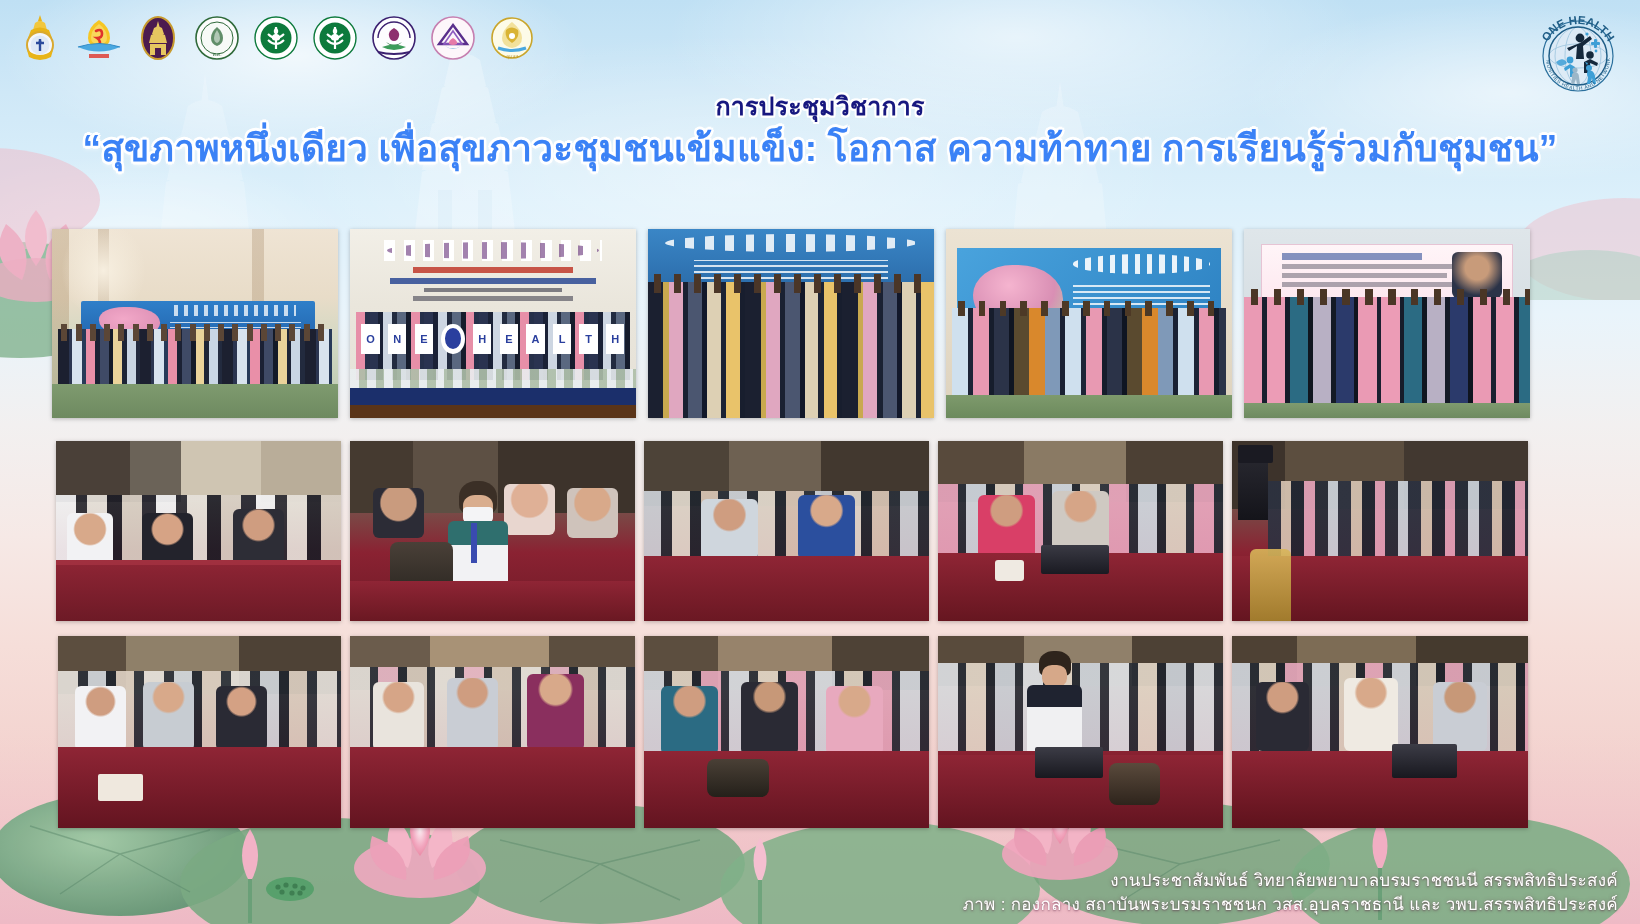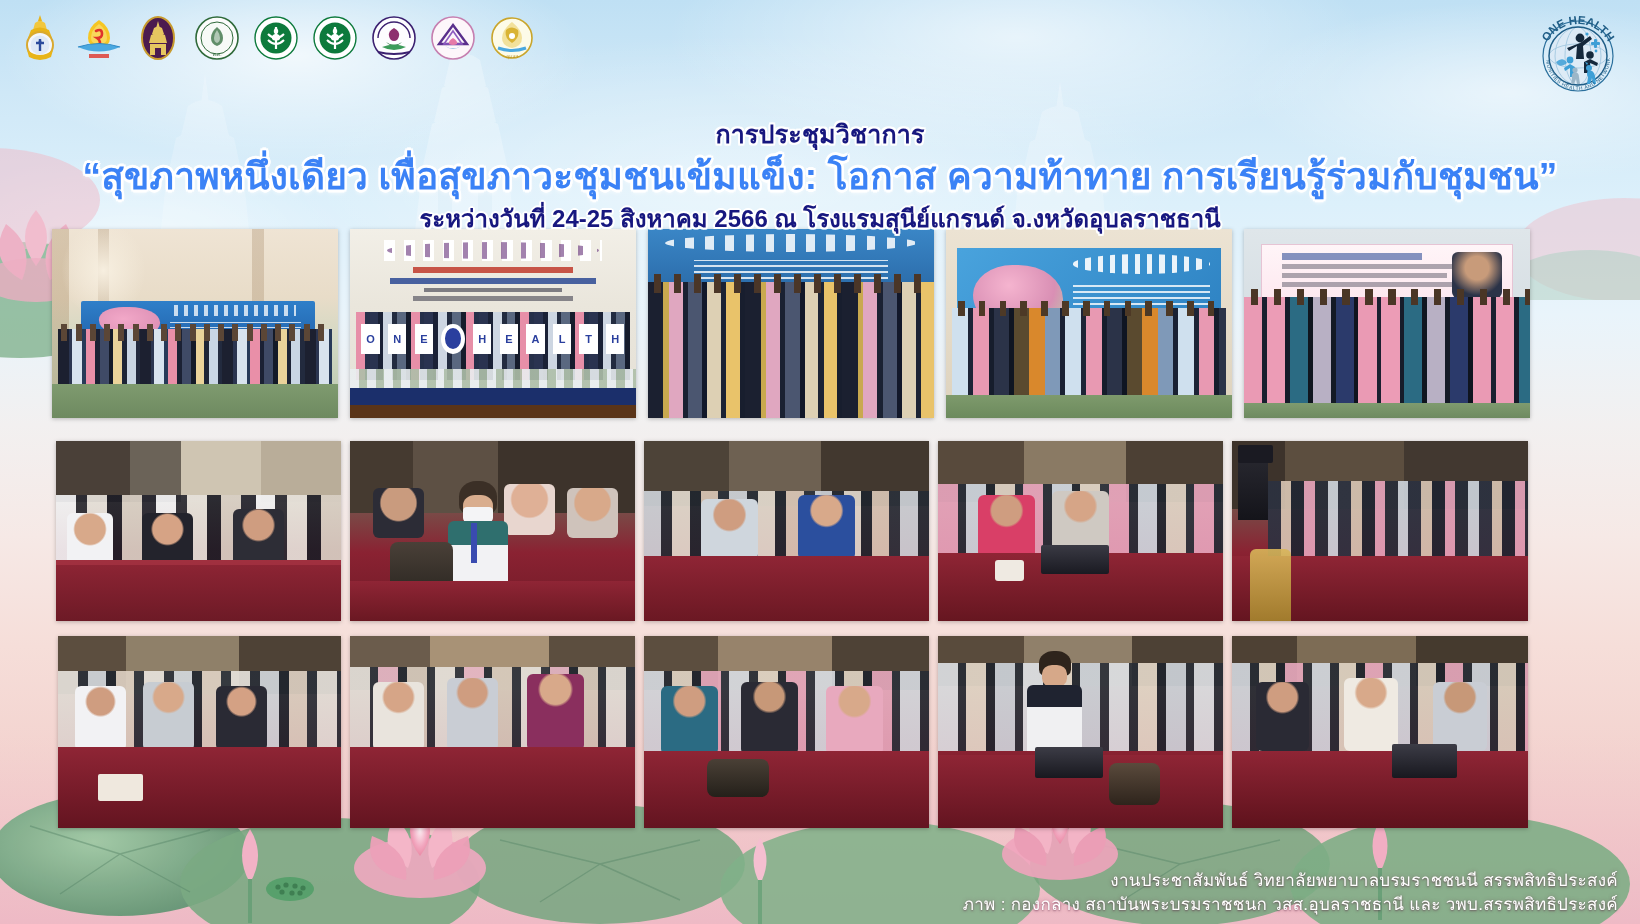--- a/index.html
+++ b/index.html
@@ -37,21 +37,21 @@
   
   .logo-strip{position:absolute;top:14px;left:16px;display:flex;
     align-items:center;gap:11px;z-index:6;}
   .logo{width:48px;height:48px;position:relative;flex:0 0 auto;}
   .logo svg{display:block;width:100%;height:100%;}
 
   .onehealth{position:absolute;top:8px;right:16px;width:92px;height:92px;z-index:6;}
   .onehealth svg{display:block;width:100%;height:100%;}
 
   
-  .titles{position:absolute;top:92px;left:0;width:100%;text-align:center;z-index:5;margin-top:28px;}
+  .titles{position:absolute;top:92px;left:0;width:100%;text-align:center;z-index:5;}
   .t-pre{
     font-size:25px;font-weight:bold;color:#17177f;letter-spacing:.2px;
     text-shadow:
       -1.6px -1.6px 0 #fff, 1.6px -1.6px 0 #fff, -1.6px 1.6px 0 #fff, 1.6px 1.6px 0 #fff,
       0 -2px 0 #fff, 0 2px 0 #fff, -2px 0 0 #fff, 2px 0 0 #fff;
     line-height:1.15;
   }
   .t-main{
     margin-top:6px;
     font-size:37px;font-weight:bold;color:#3b82f6;letter-spacing:.2px;
@@ -385,21 +385,20 @@
     </text>
     <text font-family="Liberation Sans" font-size="5.1" fill="#1f5d86" letter-spacing="0.5">
       <textPath href="#arcBot" startOffset="50%" text-anchor="middle">COMMUNITIES HEALTH AND NETWORKING</textPath>
     </text>
   </svg>
 </div>
 
 <div class="titles">
   <div class="t-pre">การประชุมวิชาการ</div>
   <div class="t-main">“สุขภาพหนึ่งเดียว เพื่อสุขภาวะชุมชนเข้มแข็ง: โอกาส ความท้าทาย การเรียนรู้ร่วมกับชุมชน”</div>
-  <div class="t-date">ระหว่างวันที่ 24-25 สิงหาคม 2566 ณ โรงแรมสุนีย์แกรนด์ จ.งหวัดอุบลราชธานี</div>
 </div>
 
 <div class="grid" style="left:0;top:0;width:1640px;height:924px;">
 
   <div class="photo" style="left:52px;top:229px;width:286px;height:189px;">
     <div class="ph" style="background:
         linear-gradient(180deg,#efe4d4 0%,#e8dcc8 36%,#cfd8c2 62%,#b9c6ad 100%);">
     </div>
     <div class="ph" style="background:
         radial-gradient(ellipse 60px 70px at 18% 22%, #f7efe0, transparent 70%),

